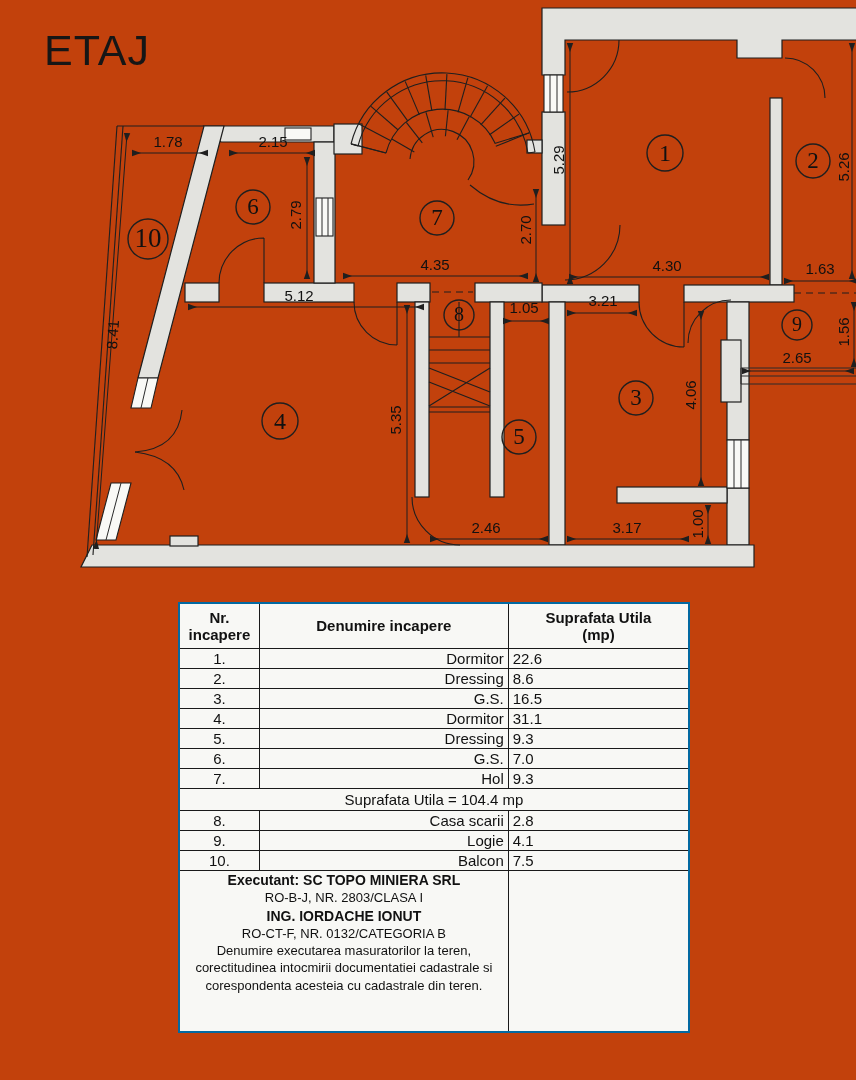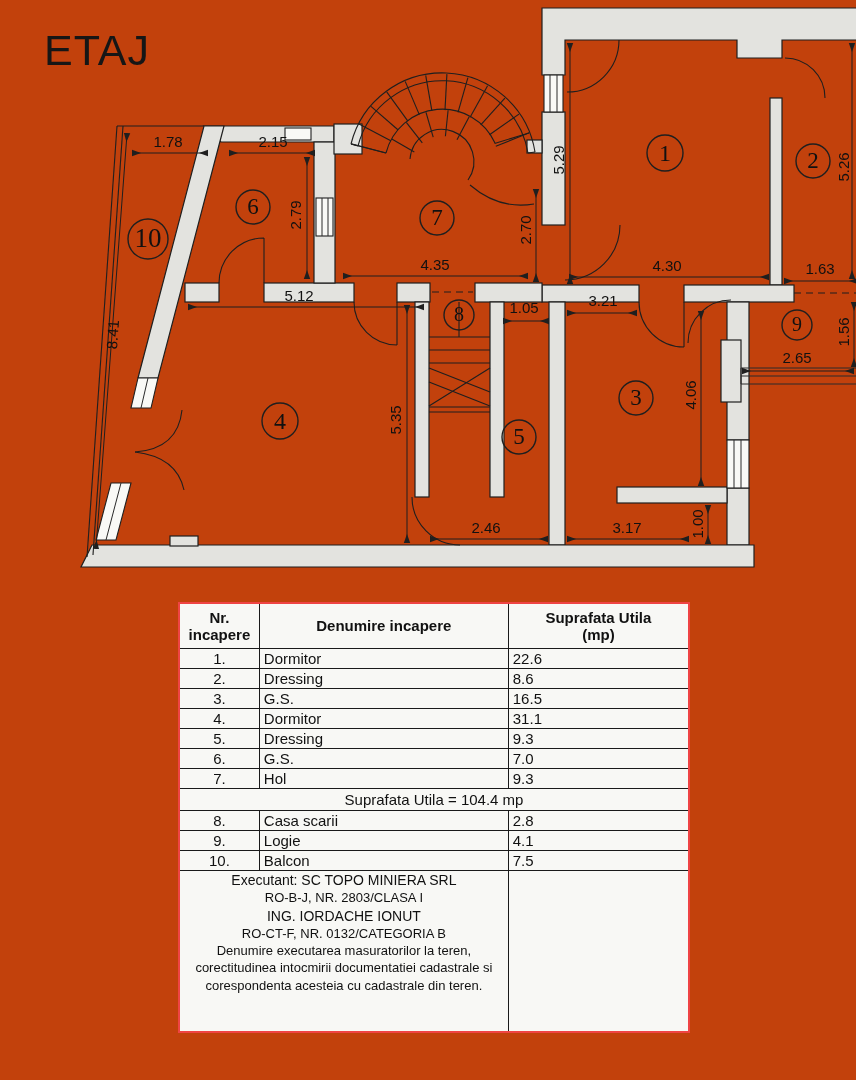--- a/index.html
+++ b/index.html
@@ -15,29 +15,29 @@
   .dash{fill:none;stroke:#1f1f1f;stroke-width:1.1;stroke-dasharray:7 5;}
   .dim{fill:none;stroke:#1f1f1f;stroke-width:1;marker-start:url(#ar);marker-end:url(#ar);}
   .dimtxt{font-size:15px;fill:#111;text-anchor:middle;}
   .roomnum{font-family:"Liberation Serif",serif;fill:#111;text-anchor:middle;}
   .roomcirc{fill:none;stroke:#1f1f1f;stroke-width:1.4;}
   
   .tablewrap{position:absolute;left:178px;top:602px;}
   table.rooms{border-collapse:collapse;table-layout:fixed;width:512px;background:#f8f8f5;}
   table.rooms td,table.rooms th{border:1.4px solid #1a1a1a;font-size:15px;color:#111;
       padding:0 4px;line-height:1.15;overflow:hidden;white-space:nowrap;}
-  table.rooms{border:2px solid #ef4444;}
+  table.rooms{border:2px solid #0369a1;}
   th.h{font-weight:bold;text-align:center;height:44px;}
   td.nr{text-align:center;height:19px;}
-  td.nm{text-align:left;padding-left:8px;}
+  td.nm{text-align:right;padding-left:8px;}
   td.ar{text-align:left;}
   td.merged{text-align:center;height:21px;font-size:15.5px;}
   td.exec{height:160px;vertical-align:top;text-align:center;padding-top:8px;}
   .exline{font-size:13px;line-height:1.32;}
-  .exline.b{font-weight:normal;font-size:14px;}
+  .exline.b{font-weight:bold;font-size:14px;}
 </style>
 </head>
 <body>
 
 <div class="page">
 
   <div class="title">ETAJ</div>
 
   <svg width="856" height="580" viewBox="0 0 856 580">
     <defs>

